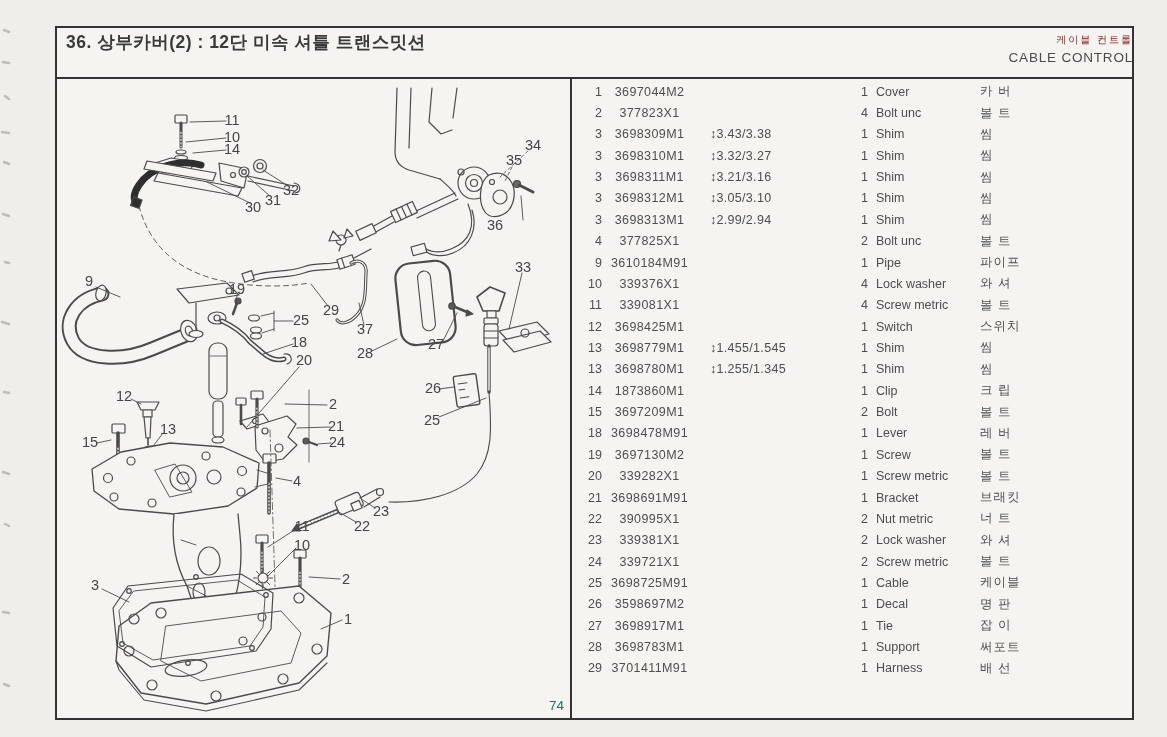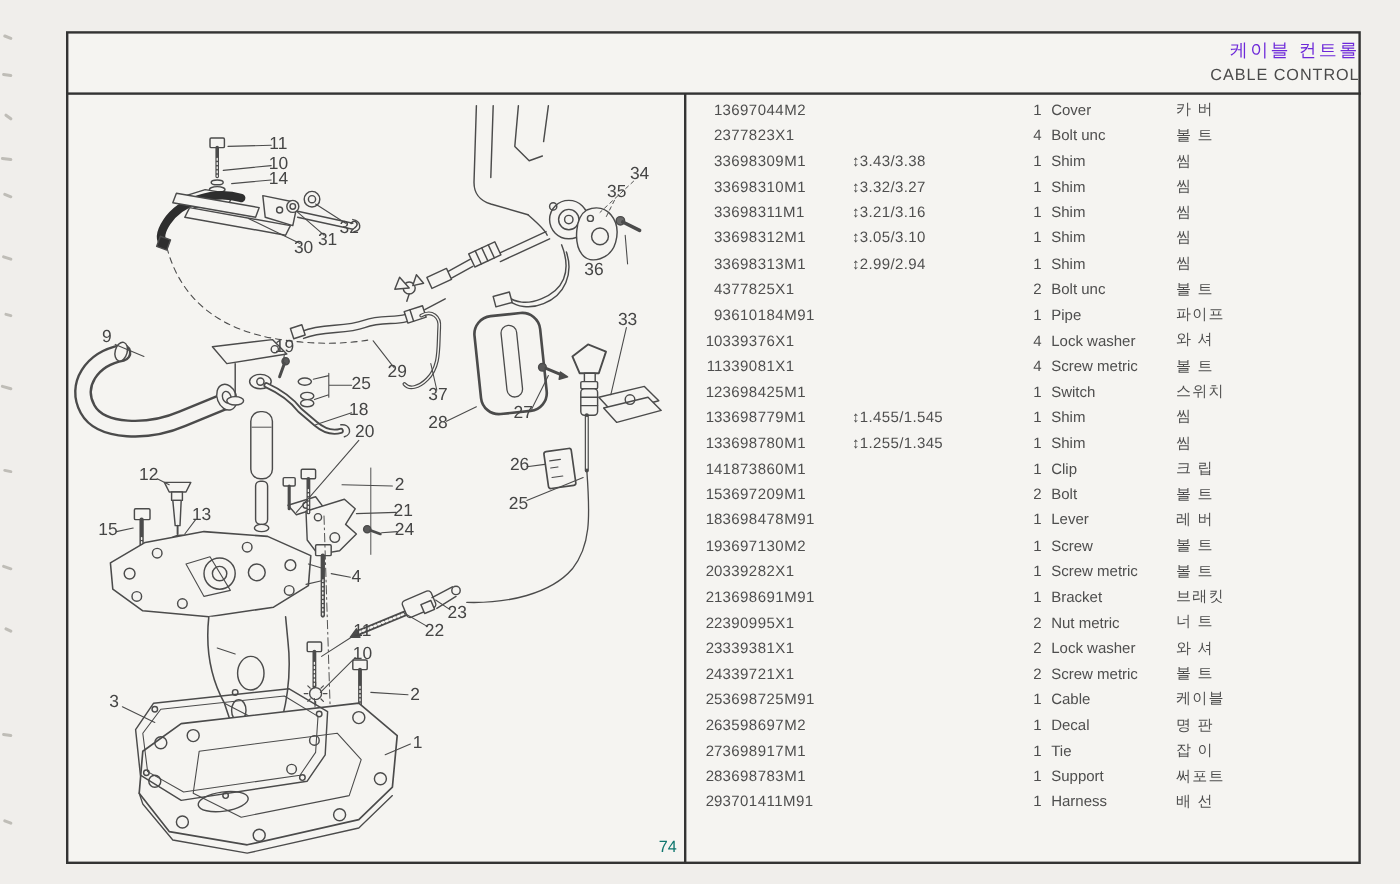--- a/index.html
+++ b/index.html
@@ -11,27 +11,27 @@
   }
   .page-inner{position:absolute;left:57px;top:28px;width:1077px;height:691px;background:#f5f4f1;z-index:0}
   .border-frame{position:absolute;left:55px;top:26px;width:1079px;height:694px;border:2px solid #333;box-sizing:border-box;z-index:2}
   .hrule{position:absolute;left:55px;top:77px;width:1079px;height:2px;background:#333;z-index:2}
   .vdivider{position:absolute;left:570px;top:78px;width:2px;height:642px;background:#333;z-index:2}
 
   .header-left{position:absolute;left:66px;top:30px;z-index:3}
   .title-ko{font-size:17.5px;font-weight:bold;color:#3a3a3a;letter-spacing:.5px;white-space:pre}
   .title-en{font-size:13.5px;color:#4c4c4c;letter-spacing:1.4px;margin-top:4px;white-space:pre}
   .header-right{position:absolute;right:34px;top:33px;text-align:right;z-index:3}
-  .hr-ko{font-size:15px;color:#6d28d9;letter-spacing:2px}
+  .hr-ko{font-size:10px;color:#7f1d1d;letter-spacing:2px}
   .hr-en{font-size:13.5px;color:#4a4a4a;letter-spacing:.8px;margin-top:3px}
 
   .parts-table{position:absolute;left:572px;top:81px;width:560px;z-index:3}
   .trow{display:flex;height:21.36px;align-items:center;font-size:12.5px;color:#4e4e4e}
   .c-ref{width:30px;text-align:right;flex:none}
-  .c-part{width:95px;text-align:left;flex:none;letter-spacing:.4px}
+  .c-part{width:95px;text-align:center;flex:none;letter-spacing:.4px}
   .c-spec{width:100px;margin-left:13px;flex:none;letter-spacing:.3px}
   .c-qty{width:58px;text-align:right;flex:none}
   .c-desc{margin-left:8px;width:100px;flex:none}
   .c-ko{margin-left:4px;white-space:pre;letter-spacing:1px}
 
   .page-num{position:absolute;left:538px;top:698px;width:26px;text-align:right;font-size:13.5px;color:#0f766e;z-index:3}
 
   svg.diagram{position:absolute;left:0;top:0;z-index:1}
   .callouts{position:absolute;left:0;top:0;width:1167px;height:737px;z-index:4;pointer-events:none}
   .callout{position:absolute;width:28px;margin-left:-14px;margin-top:-9px;text-align:center;font-size:14.5px;color:#454545}
@@ -346,20 +346,21 @@
     <path d="M102,589 L129,602"></path>
     <path d="M342,620 L321,629"></path>
   </g>
 </svg>
 
 <div class="border-frame"></div>
 <div class="hrule"></div>
 <div class="vdivider"></div>
 
 <div class="header-left">
+  <div class="title-ko">36. 상부카버(2) : 12단 미속 셔틀 트랜스밋션</div>
 </div>
 <div class="header-right">
   <div class="hr-ko">케이블 컨트롤</div>
   <div class="hr-en">CABLE CONTROL</div>
 </div>
 
 <div class="parts-table">
 
 <div class="trow">
       <span class="c-ref">1</span>

